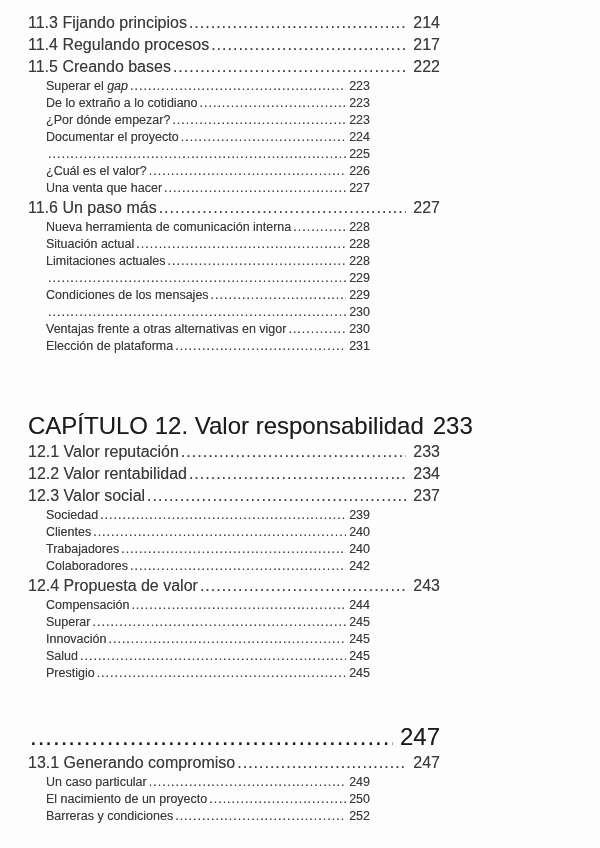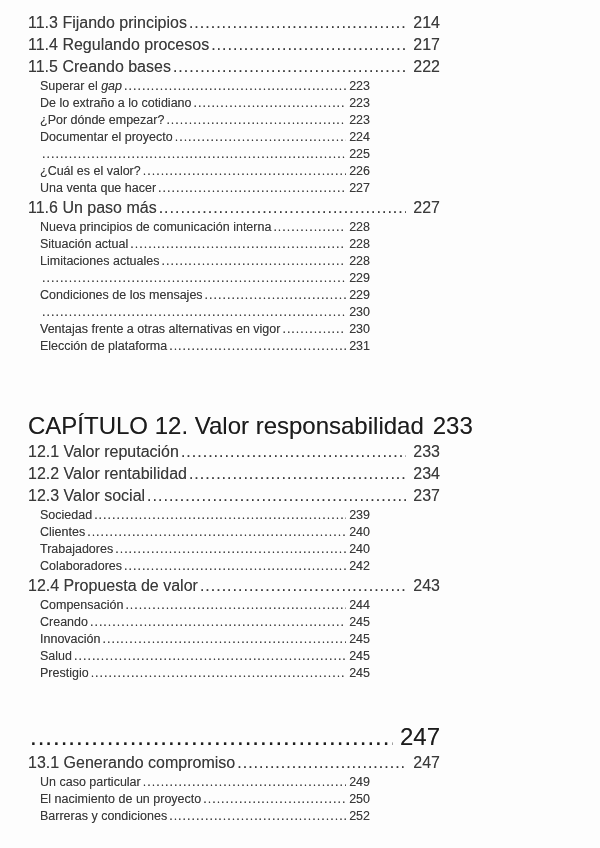--- a/index.html
+++ b/index.html
@@ -45,21 +45,21 @@
     color:var(--heading);
     margin-bottom:2px;
   }
   .row.l1{
     font-size:16px;
     line-height:22px;
   }
   .row.l2{
     font-size:12.5px;
     line-height:17px;
-    margin-left:12px;
+    margin-left:18px;
     margin-right:70px;
   }
   .row.heading .page-num,
   .row.l1 .page-num{padding-left:5px;}
   .row.l2 .page-num{padding-left:1px;}
   .it{font-style:italic;}
   .section + .section{margin-top:58px;}
   .section.sec-2{margin-top:42px;}
   
   .page{text-shadow:0 0 0.4px rgba(70,70,70,0.55);}
@@ -118,21 +118,21 @@
           <span class="label">Una venta que hacer</span>
           <span class="leader"></span>
           <span class="page-num">227</span>
         </div>
         <div class="row l1">
           <span class="label">11.6 Un paso más</span>
           <span class="leader"></span>
           <span class="page-num">227</span>
         </div>
         <div class="row l2">
-          <span class="label">Nueva principios de comunicación interna</span>
+          <span class="label">Nueva herramienta de comunicación interna</span>
           <span class="leader"></span>
           <span class="page-num">228</span>
         </div>
         <div class="row l2">
           <span class="label">Situación actual</span>
           <span class="leader"></span>
           <span class="page-num">228</span>
         </div>
         <div class="row l2">
           <span class="label">Limitaciones actuales</span>
@@ -208,21 +208,21 @@
           <span class="label">12.4 Propuesta de valor</span>
           <span class="leader"></span>
           <span class="page-num">243</span>
         </div>
         <div class="row l2">
           <span class="label">Compensación</span>
           <span class="leader"></span>
           <span class="page-num">244</span>
         </div>
         <div class="row l2">
-          <span class="label">Creando</span>
+          <span class="label">Superar</span>
           <span class="leader"></span>
           <span class="page-num">245</span>
         </div>
         <div class="row l2">
           <span class="label">Innovación</span>
           <span class="leader"></span>
           <span class="page-num">245</span>
         </div>
         <div class="row l2">
           <span class="label">Salud</span>

